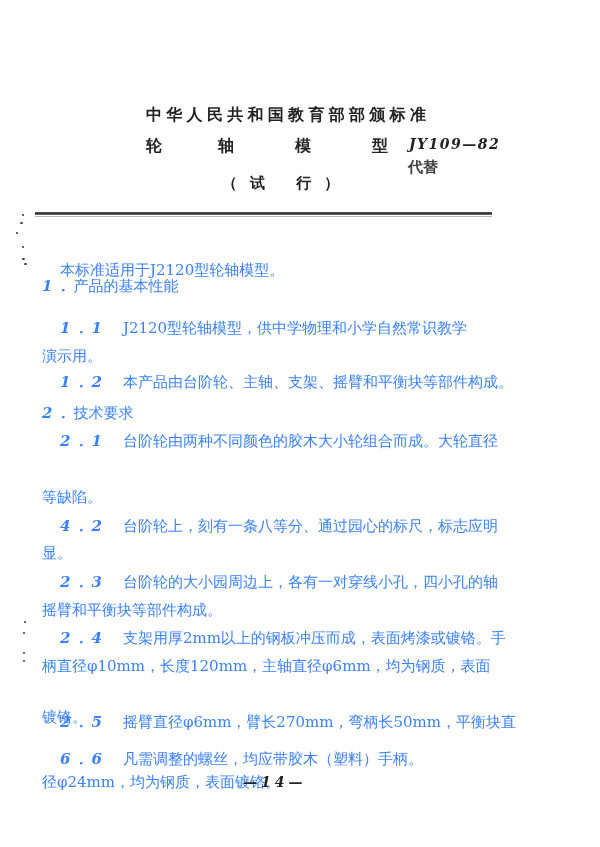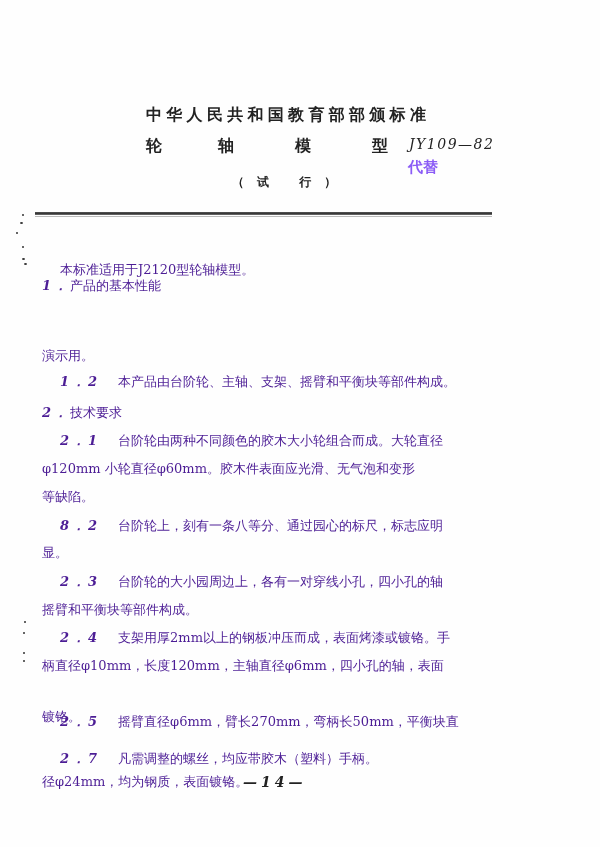--- a/index.html
+++ b/index.html
@@ -34,38 +34,37 @@
     }
     .hdr-title-char {
       top: 136px;
       font-size: 16px;
       font-weight: bold;
       color: #222;
     }
     .hdr-code {
       left: 409px; top: 136px;
       font-size: 14px;
-      font-weight: normal;
+      font-weight: bold;
       font-style: italic;
       letter-spacing: 1.5px;
       color: #222;
     }
     .hdr-replace {
       left: 408px; top: 158px;
       font-size: 15px;
       font-weight: bold;
-      color: #8b5cf6;
+      color: #404040;
     }
     .hdr-trial {
       left: 222px; top: 174px;
-      font-size: 12px;
+      font-size: 15px;
       font-weight: bold;
       letter-spacing: 13px;
       color: #222;
-      margin-left: 10px;
     }
 
     
     .divider {
       position: absolute;
       left: 35px; top: 212px;
       width: 457px; height: 3px;
       background: linear-gradient(to bottom, #444 0%, #222 50%, #666 100%);
       opacity: 0.9;
     }
@@ -76,24 +75,24 @@
       background: #bbb;
     }
 
     
     .speck { position: absolute; background: #333; border-radius: 50%; }
 
     
     .line {
       position: absolute;
       left: 42px;
-      font-size: 13px;
+      font-size: 15px;
       line-height: 20px;
       white-space: nowrap;
-      color: #4c1d95;
+      color: #3b82f6;
     }
     .indent { left: 60px; }
     .num {
       font-weight: bold;
       font-style: italic;
       font-family: "DejaVu Serif", serif;
       letter-spacing: 3px;
     }
     .gap { display: inline-block; width: 18px; }
     .footer {
@@ -135,56 +134,58 @@
   <div class="speck" style="left:23px;top:632px;width:2px;height:2px"></div>
   <div class="speck" style="left:23px;top:652px;width:2px;height:2px"></div>
   <div class="speck" style="left:23px;top:660px;width:2px;height:2px"></div>
 
   <div class="line indent" style="top:260px">本标准适用于J2120型轮轴模型。</div>
 
   <div class="line" style="top:276px">
     <span class="num">1．</span><span>产品的基本性能</span>
   </div>
 
+  <div class="line indent" style="top:318px">
+    <span class="num">1．1</span><span class="gap"></span><span>J2120型轮轴模型，供中学物理和小学自然常识教学</span>
+  </div>
   <div class="line" style="top:346px">演示用。</div>
 
   <div class="line indent" style="top:372px">
     <span class="num">1．2</span><span class="gap"></span><span>本产品由台阶轮、主轴、支架、摇臂和平衡块等部件构成。</span>
   </div>
 
   <div class="line" style="top:403px">
     <span class="num">2．</span><span>技术要求</span>
   </div>
 
   <div class="line indent" style="top:431px">
     <span class="num">2．1</span><span class="gap"></span><span>台阶轮由两种不同颜色的胶木大小轮组合而成。大轮直径</span>
   </div>
-  <div class="line" style="top:459px">φ120mm 小轮直径φ60mm。胶木件表面应光滑、无气泡和变形</div>
   <div class="line" style="top:487px">等缺陷。</div>
 
   <div class="line indent" style="top:516px">
-    <span class="num">8．2</span><span class="gap"></span><span>台阶轮上，刻有一条八等分、通过园心的标尺，标志应明</span>
+    <span class="num">4．2</span><span class="gap"></span><span>台阶轮上，刻有一条八等分、通过园心的标尺，标志应明</span>
   </div>
   <div class="line" style="top:543px">显。</div>
 
   <div class="line indent" style="top:572px">
     <span class="num">2．3</span><span class="gap"></span><span>台阶轮的大小园周边上，各有一对穿线小孔，四小孔的轴</span>
   </div>
   <div class="line" style="top:600px">摇臂和平衡块等部件构成。</div>
 
   <div class="line indent" style="top:628px">
     <span class="num">2．4</span><span class="gap"></span><span>支架用厚2mm以上的钢板冲压而成，表面烤漆或镀铬。手</span>
   </div>
-  <div class="line" style="top:656px">柄直径φ10mm，长度120mm，主轴直径φ6mm，四小孔的轴，表面</div>
+  <div class="line" style="top:656px">柄直径φ10mm，长度120mm，主轴直径φ6mm，均为钢质，表面</div>
   <div class="line" style="top:707px">镀铬。</div>
 
   <div class="line indent" style="top:712px">
     <span class="num">2．5</span><span class="gap"></span><span>摇臂直径φ6mm，臂长270mm，弯柄长50mm，平衡块直</span>
   </div>
   <div class="line" style="top:772px">径φ24mm，均为钢质，表面镀铬。</div>
 
   <div class="line indent" style="top:748px; top:749px">
-    <span class="num">2．7</span><span class="gap"></span><span>凡需调整的螺丝，均应带胶木（塑料）手柄。</span>
+    <span class="num">6．6</span><span class="gap"></span><span>凡需调整的螺丝，均应带胶木（塑料）手柄。</span>
   </div>
 
   <div class="footer">—14—</div>
 
 </div>
 
 </body></html>

